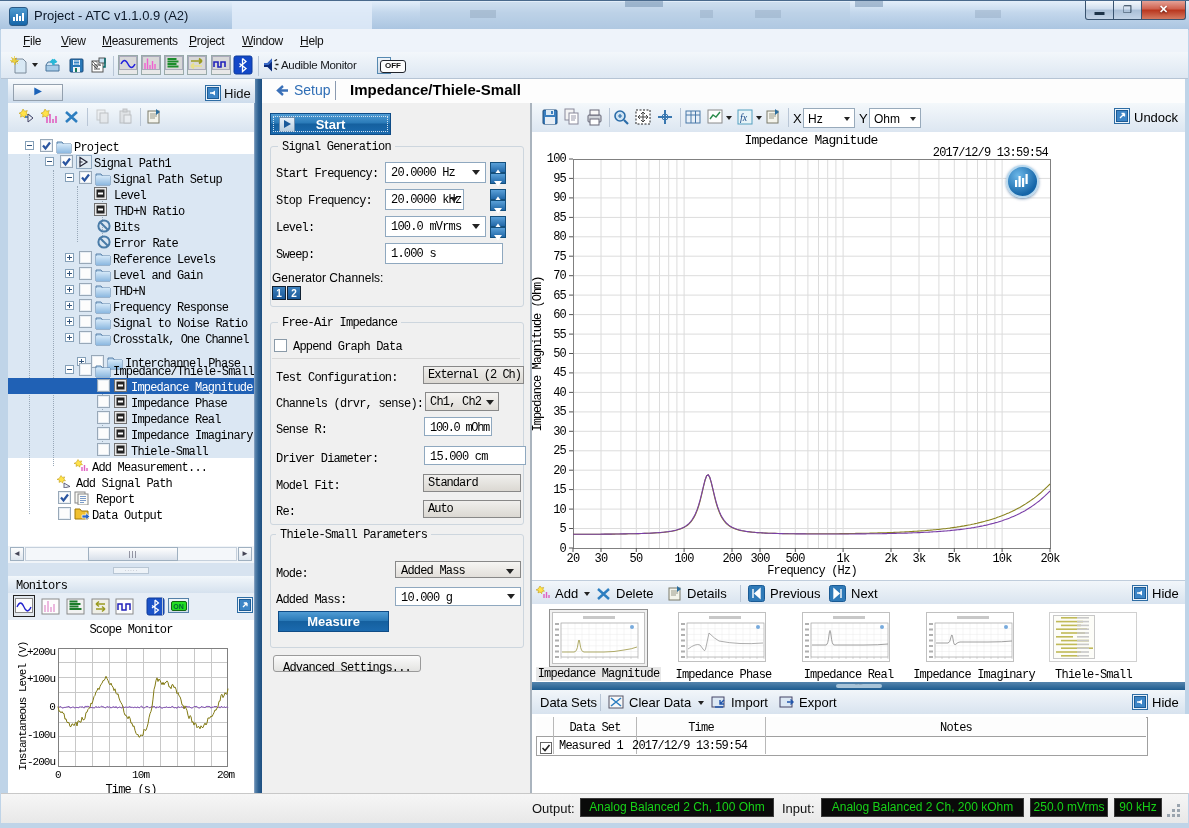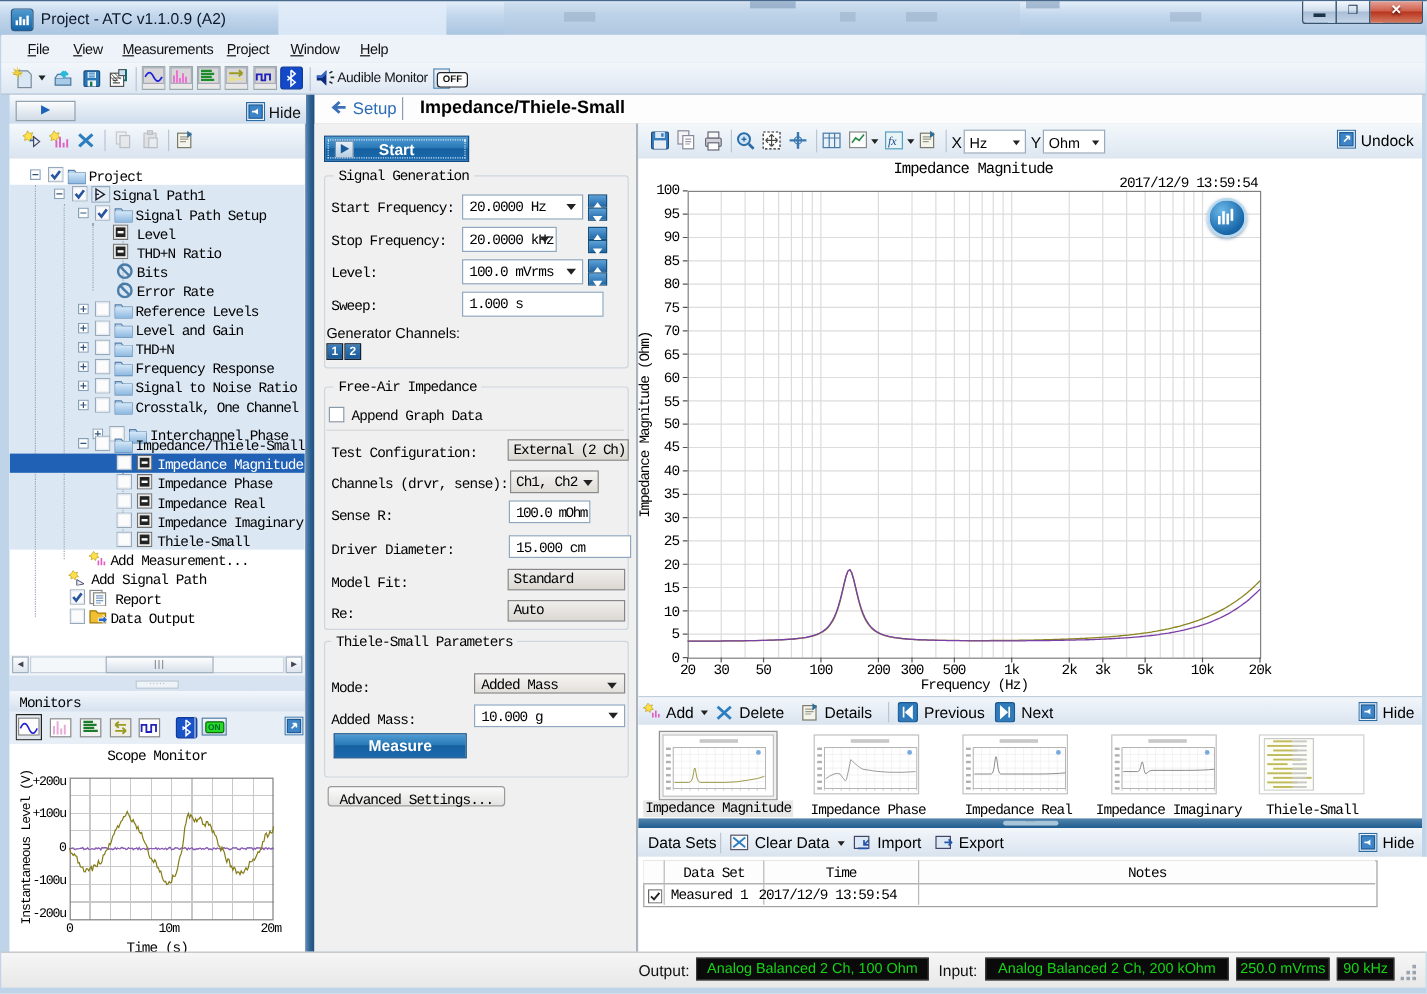--- a/index.html
+++ b/index.html
@@ -153,21 +153,21 @@
           <rect x="1" y="1" width="18" height="18" rx="2" fill="#1348c8" stroke="#0e3a9a"></rect>
           <path d="M9.5 3.5 v13 l3.5-3 L6.5 8.5 M9.5 3.5 l3.5 3 L6.5 12" stroke="#fff" stroke-width="1.3" fill="none"></path>
         </svg></div>
  <div class="abs tsep" style="left:257px;top:4px;"></div>
  <div class="abs" style="left:262px;top:5px;"><svg width="16" height="15" style="">
           <path d="M1 6 h3.5 l4.5 -4.5 v13 l-4.5 -4.5 h-3.5 z" fill="#0a2a7a"></path>
           <path d="M1 6 h3.5 l4.5 -4.5 v3 L5.5 8 H1z" fill="#3a6ac8"></path>
           <path d="M11.5 4 l2.5-1.5 M12.5 7.5 h3 M11.5 11 l2.5 1.5" stroke="#222" stroke-width="1.3"></path>
         </svg></div>
  <div class="abs" style="left:280px;top:7px;font-size:11.5px;letter-spacing:-0.3px;color:#16181c;">Audible Monitor</div>
- <div class="abs" style="left:360px;top:5px;width:14px;height:17px;background:linear-gradient(#eef3f8,#cdd9e6);border:1px solid #5588b0;box-sizing:border-box;">
+ <div class="abs" style="left:376px;top:5px;width:14px;height:17px;background:linear-gradient(#eef3f8,#cdd9e6);border:1px solid #5588b0;box-sizing:border-box;">
    <div style="margin:2px 2px;width:24px;height:11px;background:#fdfdfd;border:1.5px solid #20242c;border-radius:3px;font-size:8px;font-weight:bold;text-align:center;line-height:10px;color:#111;">OFF</div>
  </div>
 </div>
 
 <div id="lefttop" class="abs"></div>
 <div id="playbtn" class="abs" style="width:48px;height:15px;background:linear-gradient(#fbfcfd,#d2dce7);border:1px solid #93a0ae;"><span style="color:#1b62b8;font-size:10px;">▶</span></div>
 <div class="abs" style="left:205px;top:85px;"><svg width="16" height="16" style="">
         <rect x="0.5" y="0.5" width="15" height="15" fill="#eaf2fa" stroke="#2e6da4"></rect>
         <rect x="2.5" y="2.5" width="11" height="11" fill="#3d85c6" stroke="#1d5c96"></rect>
         <path d="M10 5.5 L6.5 8 L10 10.5 z" fill="#fff"></path>

